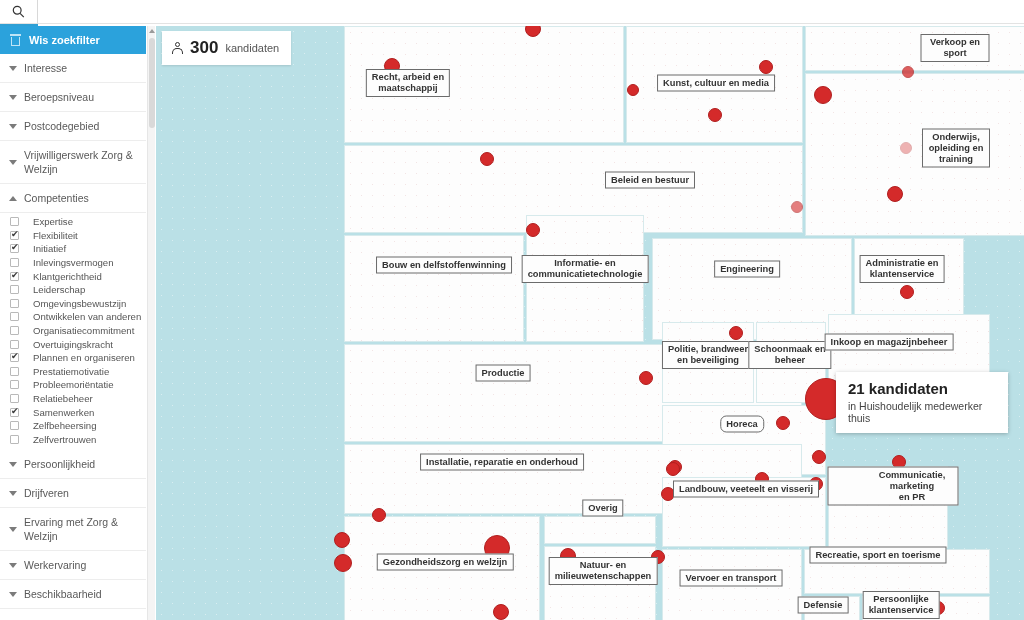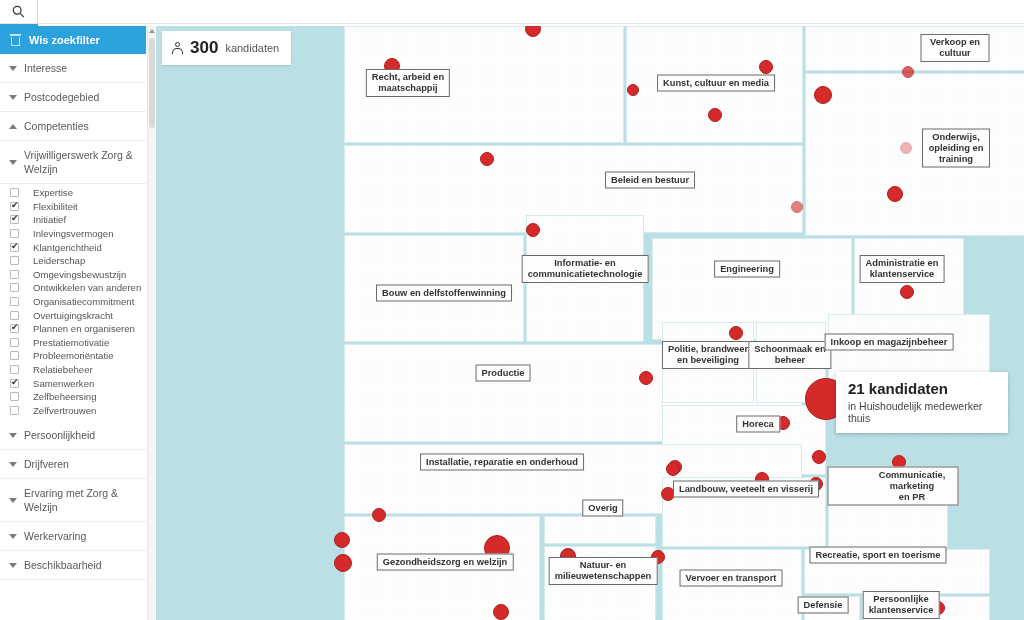--- a/index.html
+++ b/index.html
@@ -221,29 +221,33 @@
     <span>Wis zoekfilter</span>
   </div>
 
   <div id="accordion-list">
       <div class="acc-section">
         <span class="caret"></span>
         <span class="acc-label">Interesse</span>
       </div>
       <div class="acc-section">
         <span class="caret"></span>
+        <span class="acc-label">Beroepsniveau</span>
+      </div>
+      <div class="acc-section">
+        <span class="caret"></span>
         <span class="acc-label">Postcodegebied</span>
       </div>
+      <div class="acc-section">
+        <span class="caret"></span>
+        <span class="acc-label">Vrijwilligerswerk Zorg &amp; Welzijn</span>
+      </div>
       <div class="acc-section open">
         <span class="caret"></span>
         <span class="acc-label">Competenties</span>
-      </div>
-      <div class="acc-section">
-        <span class="caret"></span>
-        <span class="acc-label">Vrijwilligerswerk Zorg &amp; Welzijn</span>
       </div>
       <div class="checklist">
         <div class="check-row">
           <span class="cbox"></span>
           <span class="clabel">Expertise</span>
         </div>
         <div class="check-row">
           <span class="cbox checked"></span>
           <span class="clabel">Flexibiliteit</span>
         </div>
@@ -396,36 +400,36 @@
       <div class="bubble" style="left: 512px; top: 468px; width: 14px; height: 14px; opacity: 1; background: rgb(212, 42, 42);"></div>
       <div class="bubble" style="left: 660px; top: 458px; width: 14px; height: 14px; opacity: 1; background: rgb(212, 42, 42);"></div>
       <div class="bubble" style="left: 743px; top: 436px; width: 14px; height: 14px; opacity: 1; background: rgb(212, 42, 42);"></div>
       <div class="bubble" style="left: 782px; top: 582px; width: 14px; height: 14px; opacity: 1; background: rgb(212, 42, 42);"></div>
       <div class="bubble" style="left: 606px; top: 453px; width: 14px; height: 14px; opacity: 1; background: rgb(212, 42, 42);"></div>
     </div>
   <div id="labels-layer">
       <div class="cell-label" style="left: 252px; top: 57px;">Recht, arbeid en
 maatschappij</div>
       <div class="cell-label" style="left: 560px; top: 57px;">Kunst, cultuur en media</div>
-      <div class="cell-label" style="left: 799px; top: 22px;">Verkoop en cultuur</div>
+      <div class="cell-label" style="left: 799px; top: 22px;">Verkoop en sport</div>
       <div class="cell-label" style="left: 800px; top: 122px;">Onderwijs, opleiding en training</div>
       <div class="cell-label" style="left: 494px; top: 154px;">Beleid en bestuur</div>
-      <div class="cell-label" style="left: 288px; top: 239px; margin-top: 28px;">Bouw en delfstoffenwinning</div>
+      <div class="cell-label" style="left: 288px; top: 239px;">Bouw en delfstoffenwinning</div>
       <div class="cell-label" style="left: 429px; top: 243px;">Informatie- en
 communicatietechnologie</div>
       <div class="cell-label" style="left: 591px; top: 243px;">Engineering</div>
       <div class="cell-label" style="left: 746px; top: 243px;">Administratie en
 klantenservice</div>
       <div class="cell-label" style="left: 347px; top: 347px;">Productie</div>
       <div class="cell-label" style="left: 552px; top: 329px;">Politie, brandweer
 en beveiliging</div>
       <div class="cell-label" style="left: 634px; top: 329px;">Schoonmaak en
 beheer</div>
       <div class="cell-label" style="left: 733px; top: 316px;">Inkoop en magazijnbeheer</div>
-      <div class="cell-label" style="left: 602px; top: 398px;">Horeca</div>
+      <div class="cell-label" style="left: 586px; top: 398px; border-radius: 6px;">Horeca</div>
       <div class="cell-label" style="left: 346px; top: 436px;">Installatie, reparatie en onderhoud</div>
       <div class="cell-label" style="left: 590px; top: 463px;">Landbouw, veeteelt en visserij</div>
       <div class="cell-label" style="left: 737px; top: 460px; padding-left: 43px;">Communicatie, marketing
 en PR</div>
       <div class="cell-label" style="left: 447px; top: 482px;">Overig</div>
       <div class="cell-label" style="left: 289px; top: 536px;">Gezondheidszorg en welzijn</div>
       <div class="cell-label" style="left: 447px; top: 545px;">Natuur- en
 milieuwetenschappen</div>
       <div class="cell-label" style="left: 575px; top: 552px;">Vervoer en transport</div>
       <div class="cell-label" style="left: 722px; top: 529px;">Recreatie, sport en toerisme</div>

